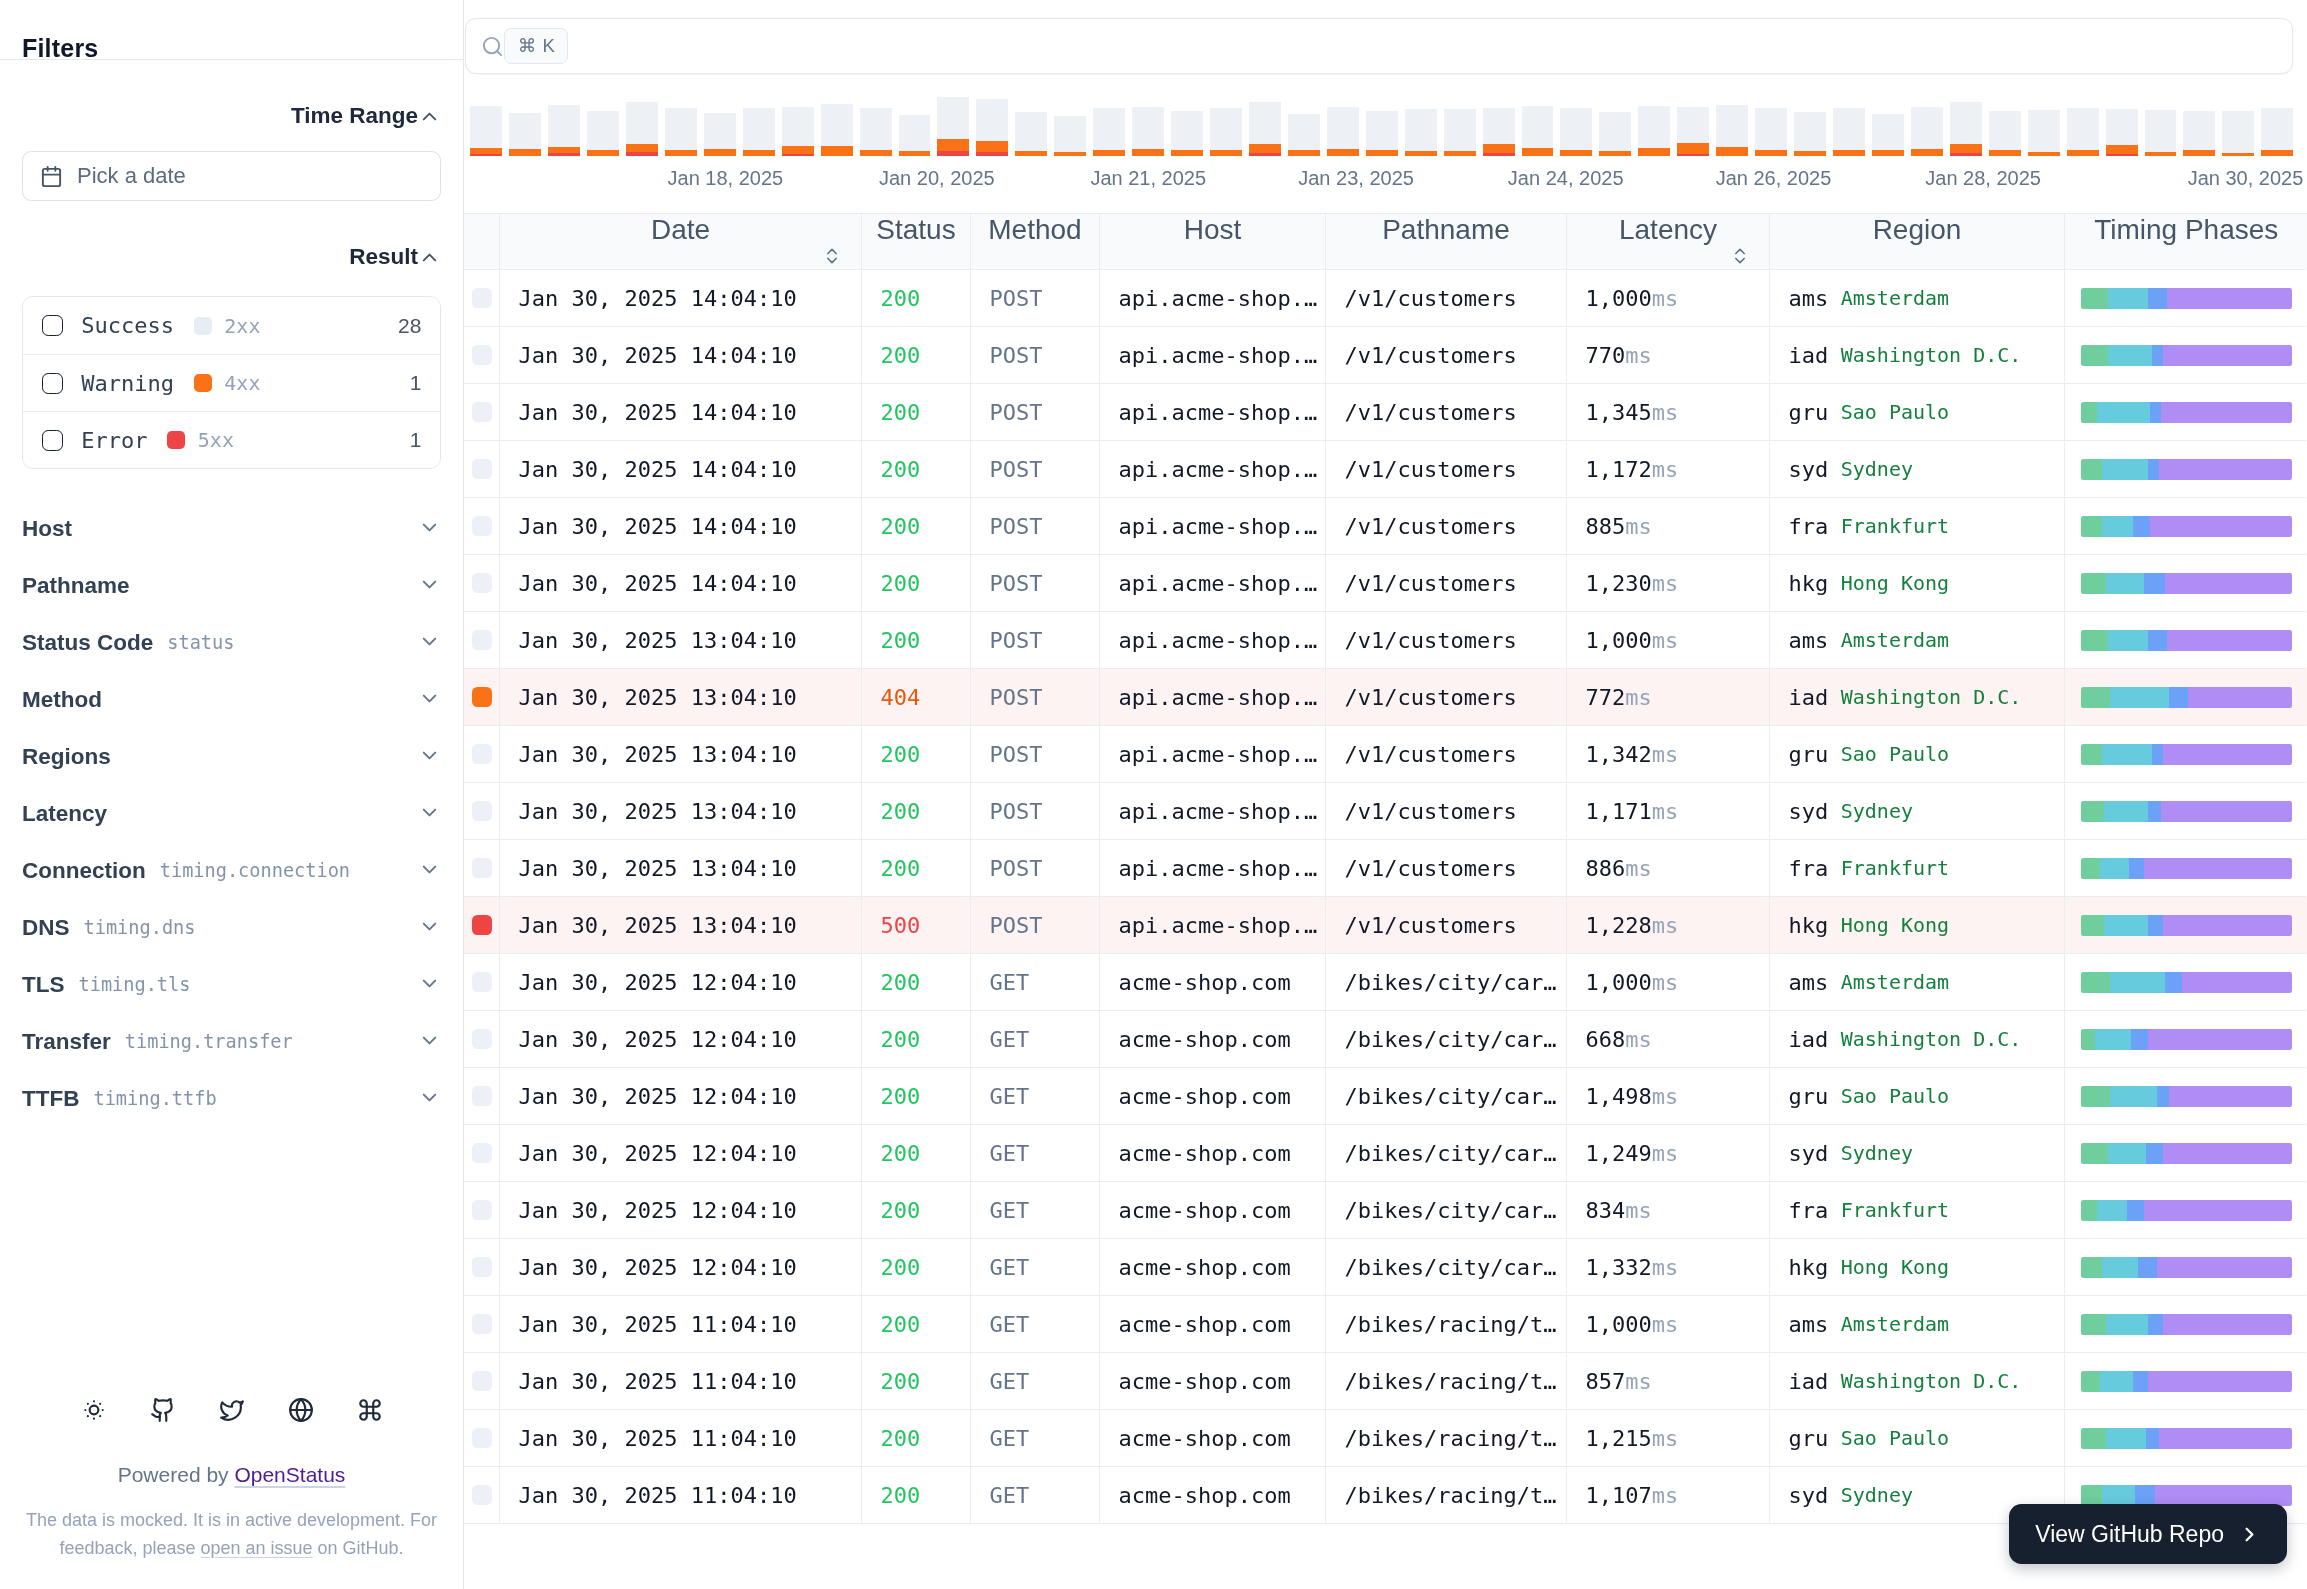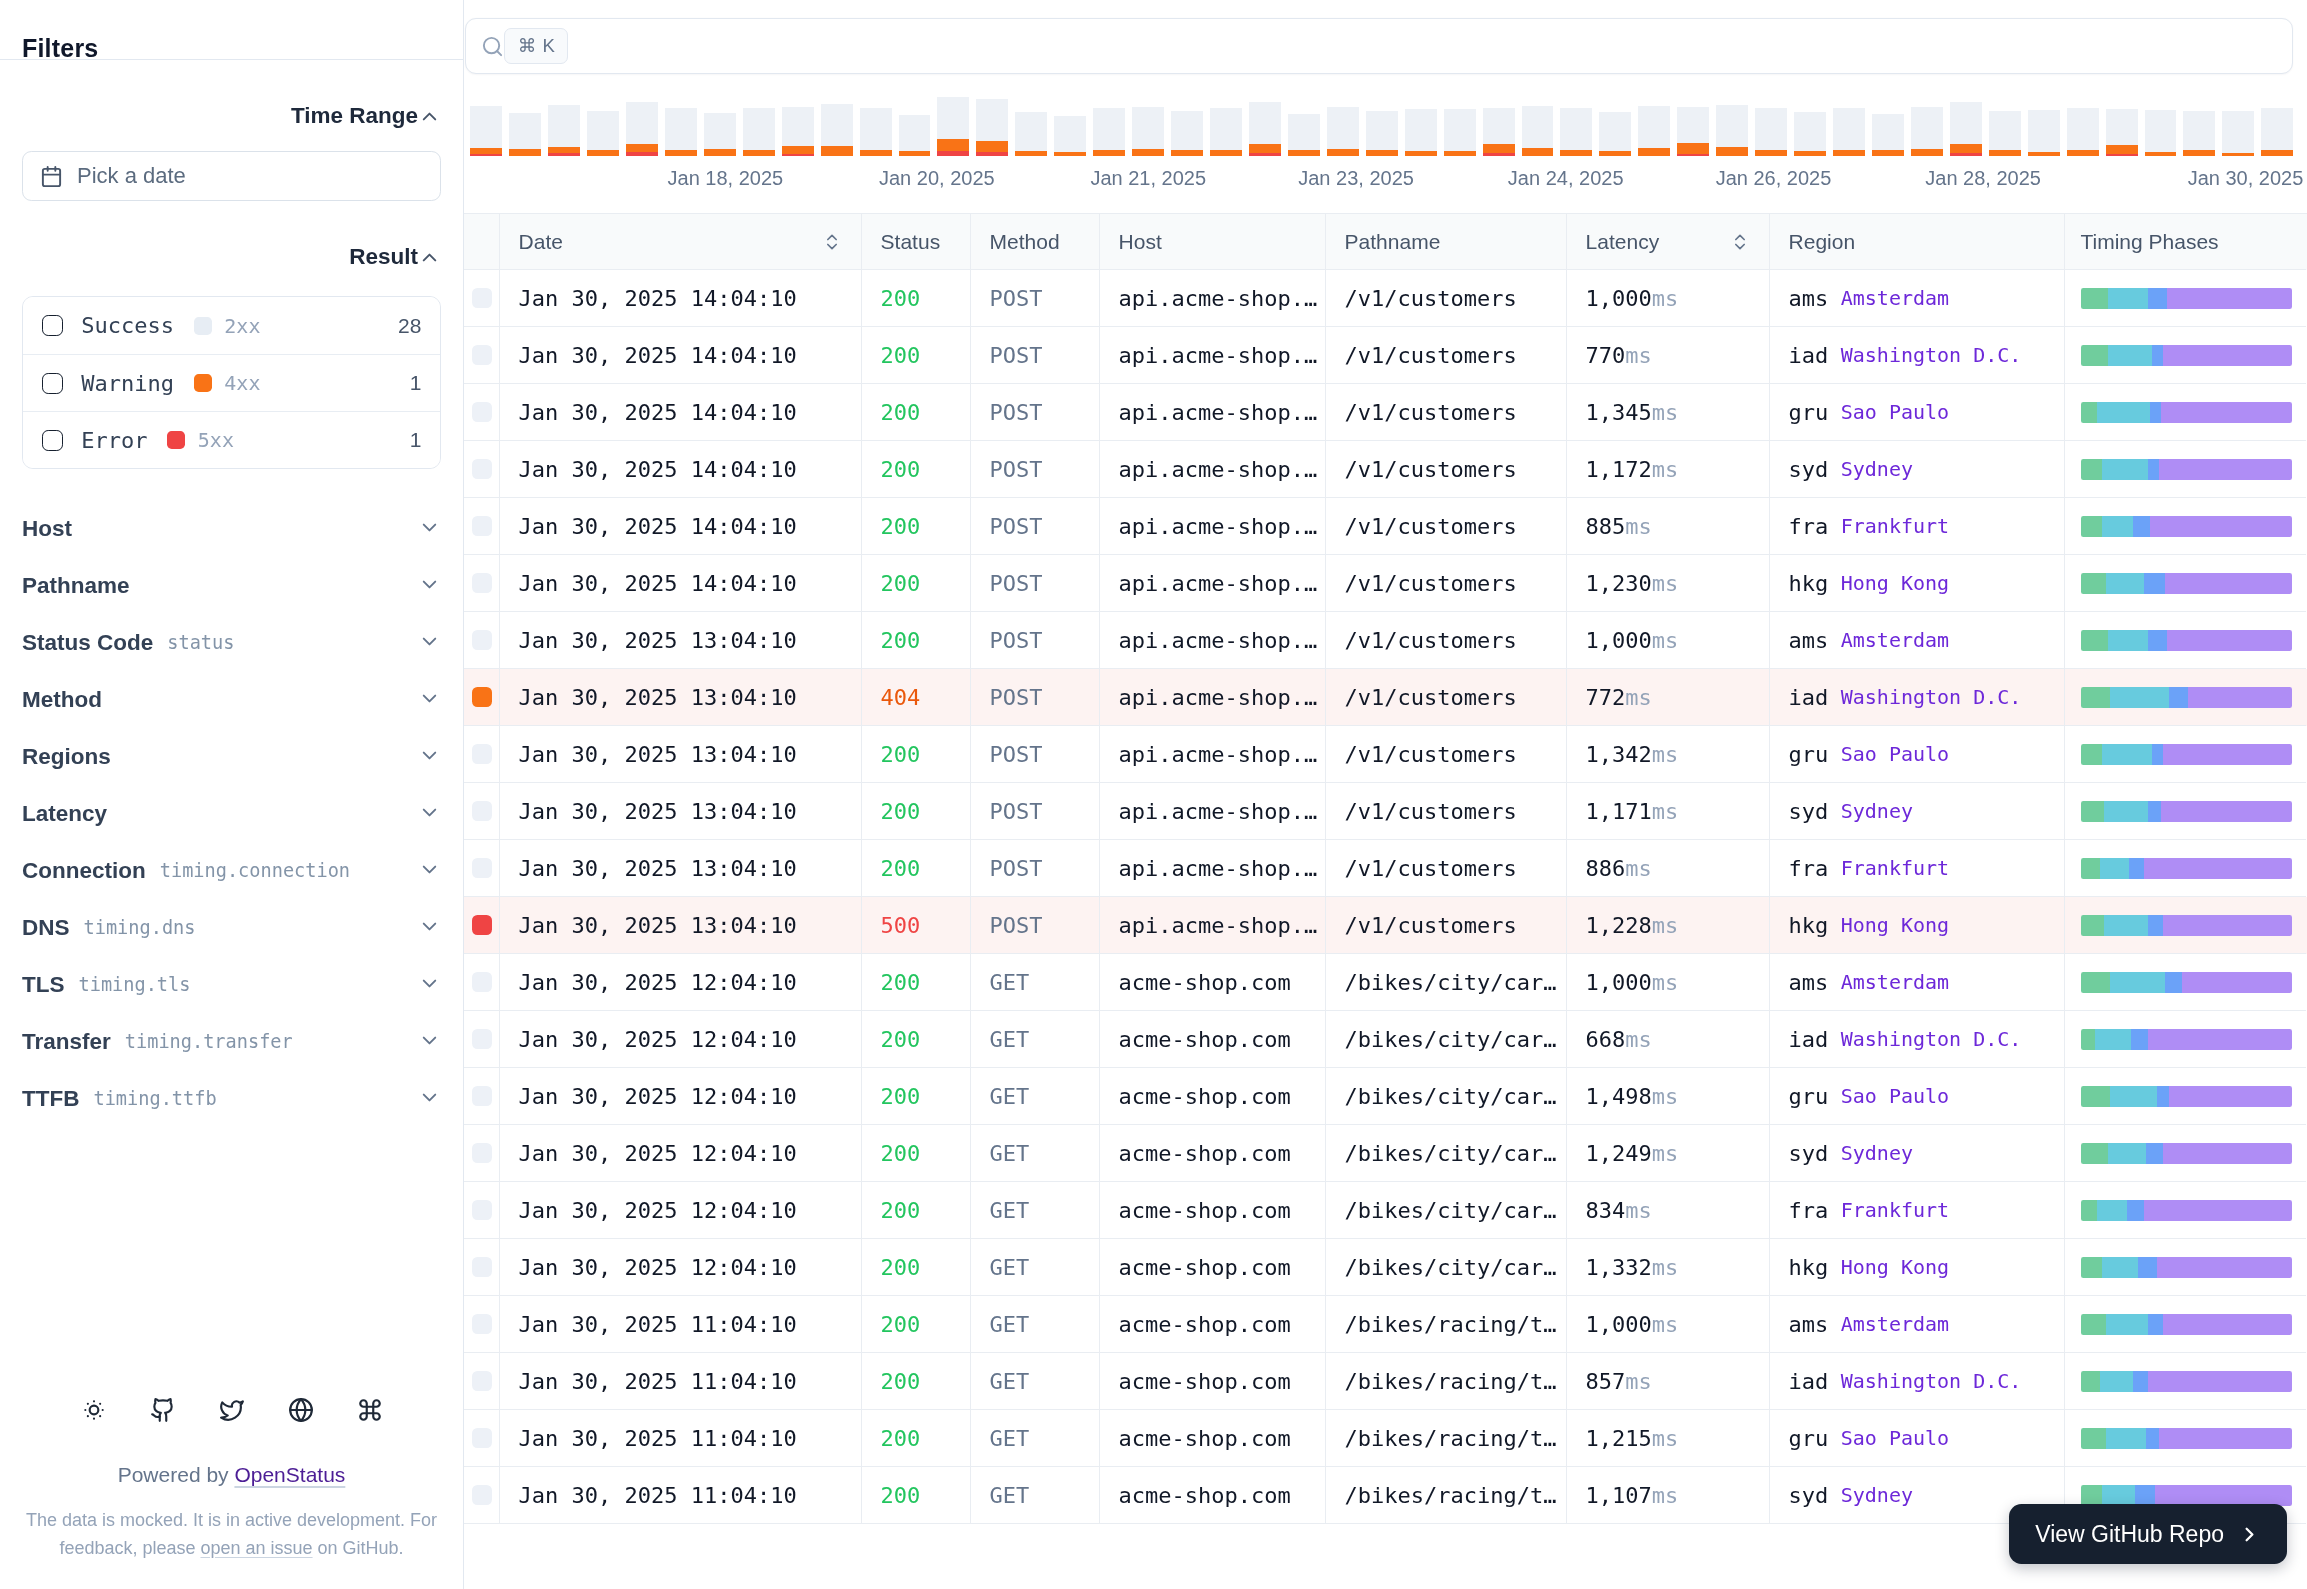--- a/index.html
+++ b/index.html
@@ -60,32 +60,32 @@
   .bar .seg-g { background:#edf1f6; }
   .bar .seg-o { background:#f97316; }
   .bar .seg-r { background:#ef4444; }
   .axis { position:relative; height:31px; margin-top:6.2px; }
   .axis .tick { position:absolute; transform:translateX(-50%); font-size:20px; color:#64748b; white-space:nowrap; top:4.7px; }
 
   
   .table { margin-top:20px; border-top:0.8px solid #e9edf2; }
   .tr { display:grid; grid-template-columns:36px 362px 109px 129px 226px 241px 203px 295px 241px; }
   .th { background:#f8fafb; height:56px; }
-  .th .cell { font-family:"Liberation Sans", sans-serif; font-size:21px; color:#475569; font-weight:500; }
+  .th .cell { font-family:"Liberation Sans", sans-serif; font-size:28px; color:#475569; font-weight:500;flex-direction:column; }
   .cell { display:flex; align-items:center; padding:0 18.6px; border-right:0.8px solid #e9edf2; border-bottom:0.8px solid #e9edf2;
     font-family:"DejaVu Sans Mono", monospace; font-size:22px; color:#111827; overflow:hidden; white-space:nowrap; }
   .cell:first-child { padding:0; justify-content:center; }
   .cell:last-child { border-right:0; padding:0 14px 0 15.5px; }
   .row { height:57px; background:#fff; }
   .row.hl { background:#fdf3f2; }
   .ind { width:20px; height:20px; border-radius:5.4px; background:#edf1f7; }
   .st-success { color:#22c55e; } .st-warning { color:#ea580c; } .st-error { color:#ef4444; }
   .method { color:#64748b; }
   .ms { color:#94a3b8; }
-  .region-city { color:#6d28d9; font-size:20px; margin-left:12.4px; }
+  .region-city { color:#15803d; font-size:20px; margin-left:12.4px; }
   .phasebar { display:flex; width:100%; height:21px; border-radius:2.3px; overflow:hidden; }
   .sort-icn { margin-left:auto; }
 
   .gh-btn { position:absolute; right:20px; bottom:25px; background:#16202f; color:#fff; border:0; cursor:pointer;
     border-radius:12.4px; height:60px; padding:0 26px; display:flex; align-items:center; gap:14px;
     font-size:23px; font-weight:500; font-family:"Liberation Sans", sans-serif; box-shadow:0 4.7px 14px rgba(15,23,42,.25); }
 </style>
 </head>
 <body>
 

